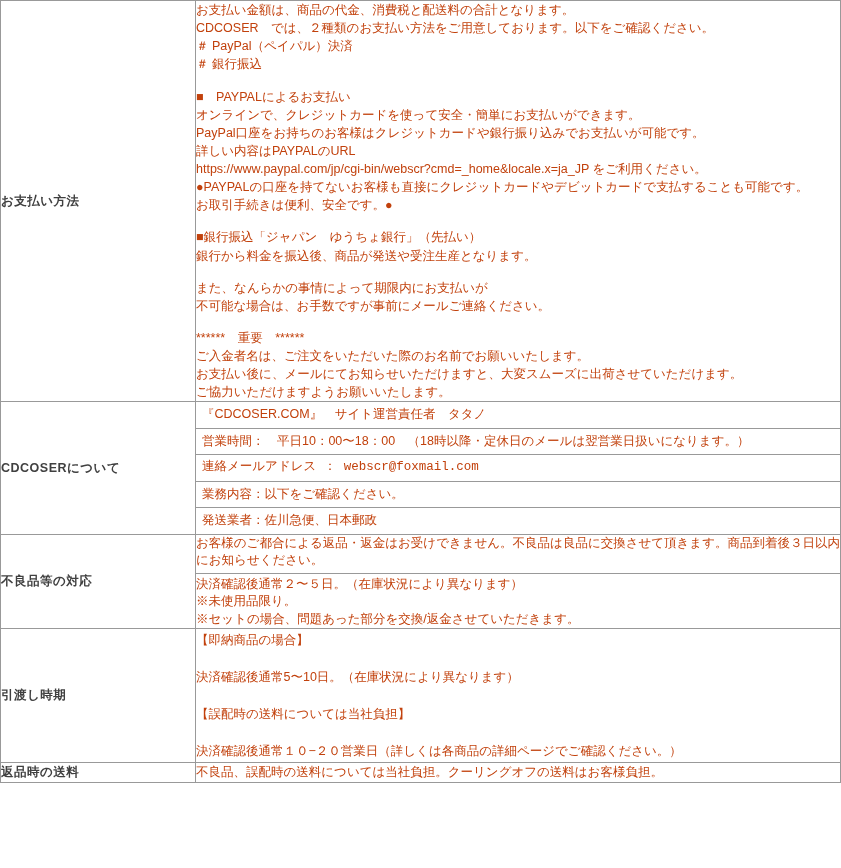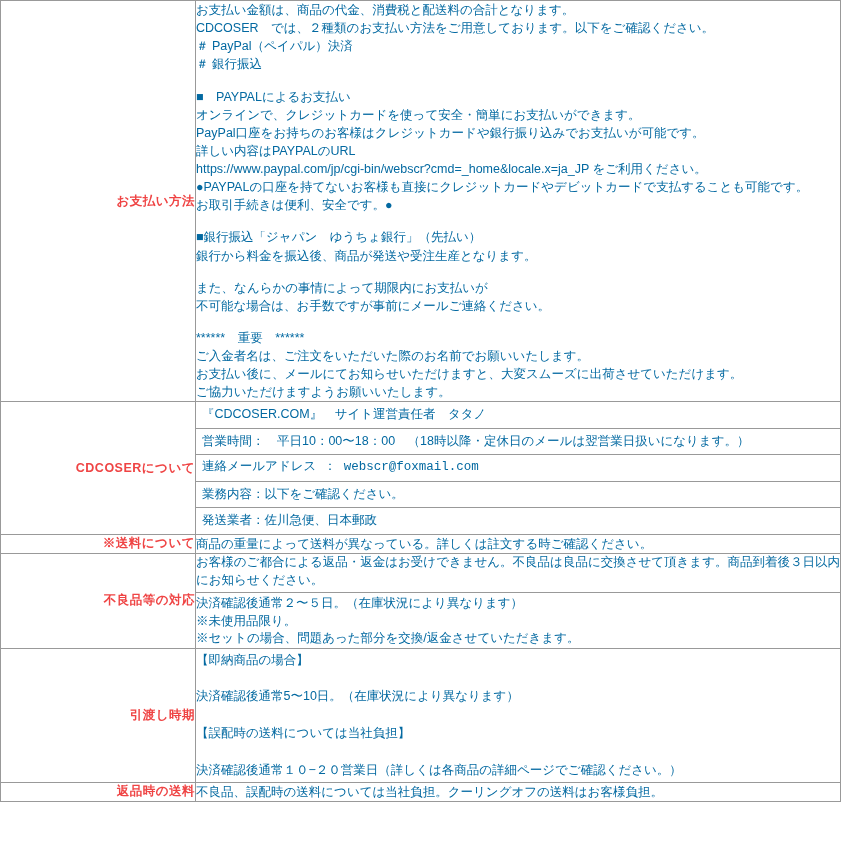--- a/index.html
+++ b/index.html
@@ -24,32 +24,32 @@
     width: 841px;
     table-layout: fixed;
   }
   table.info td {
     border: 1px solid #999999;
     vertical-align: middle;
     padding: 0;
   }
   td.label {
     width: 194px;
-    text-align: right;
+    text-align: left;
     font-weight: bold;
     font-size: 12.5px;
-    color: #ef4444;
+    color: #404040;
     letter-spacing: 0.5px;
     padding: 4px 2px;
   }
   td.value {
     padding: 3px 4px 3px 6px;
     font-size: 12.5px;
     line-height: 1.45;
-    color: #0369a1;
+    color: #c2410c;
     text-align: left;
   }
   .line {
     display: block;
     white-space: pre-wrap;
     word-break: break-all;
   }
   .blank {
     display: block;
     height: 14px;
@@ -142,24 +142,20 @@
             <span class="sub-row">『CDCOSER.COM』　サイト運営責任者　タタノ</span>
             <span class="sub-row">営業時間：　平日10：00〜18：00　（18時以降・定休日のメールは翌営業日扱いになります。）</span>
             <span class="sub-row mono">連絡メールアドレス ： webscr@foxmail.com</span>
             <span class="sub-row">業務内容：以下をご確認ください。</span>
             <span class="sub-row">発送業者：佐川急便、日本郵政</span>
           </span>
         </td>
       </tr>
 
 
-      <tr>
-        <td class="label">※送料について</td>
-        <td class="value">商品の重量によって送料が異なっている。詳しくは註文する時ご確認ください。</td>
-      </tr>
 
       <tr>
         <td class="label">不良品等の対応</td>
         <td class="value">
           <span class="defect-line">お客様のご都合による返品・返金はお受けできません。不良品は良品に交換させて頂きます。商品到着後３日以内にお知らせください。</span>
           <span class="defect-sep"></span>
           <span class="defect-line">決済確認後通常２〜５日。（在庫状況により異なります）</span>
           <span class="defect-line">※未使用品限り。</span>
           <span class="defect-line">※セットの場合、問題あった部分を交換/返金させていただきます。</span>
         </td>

